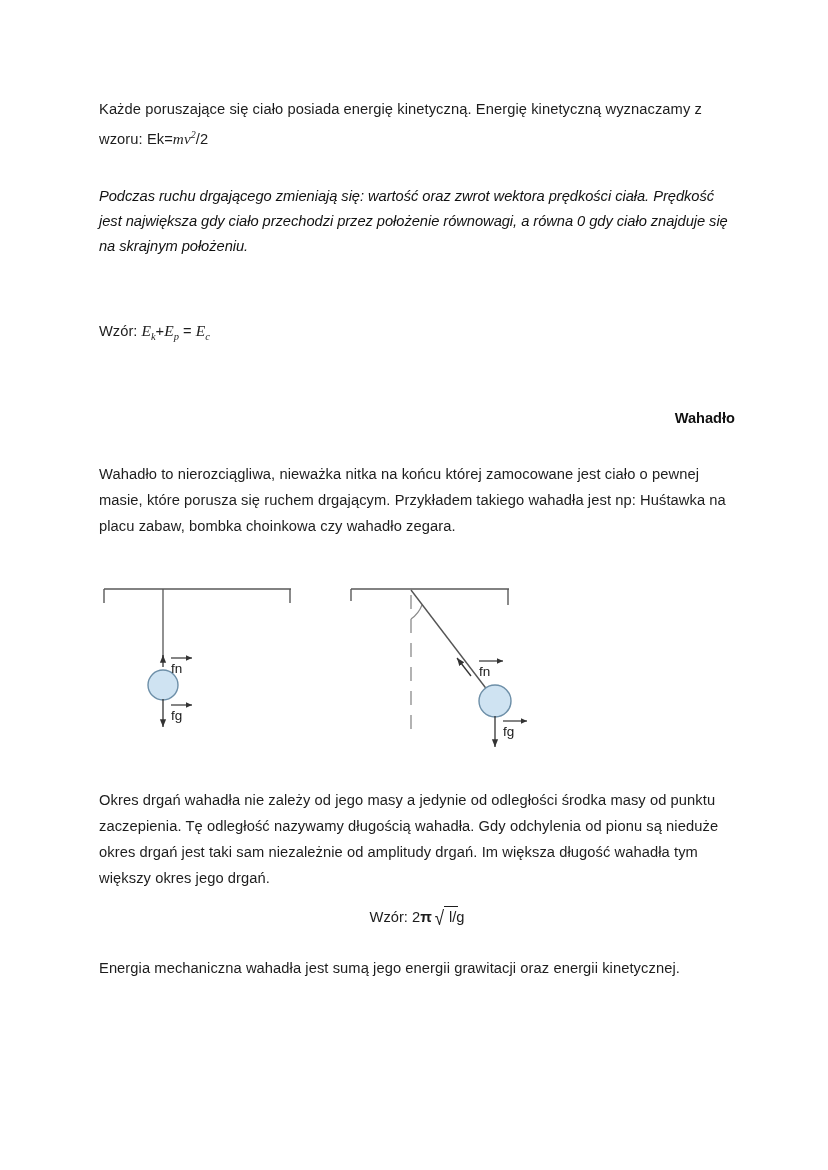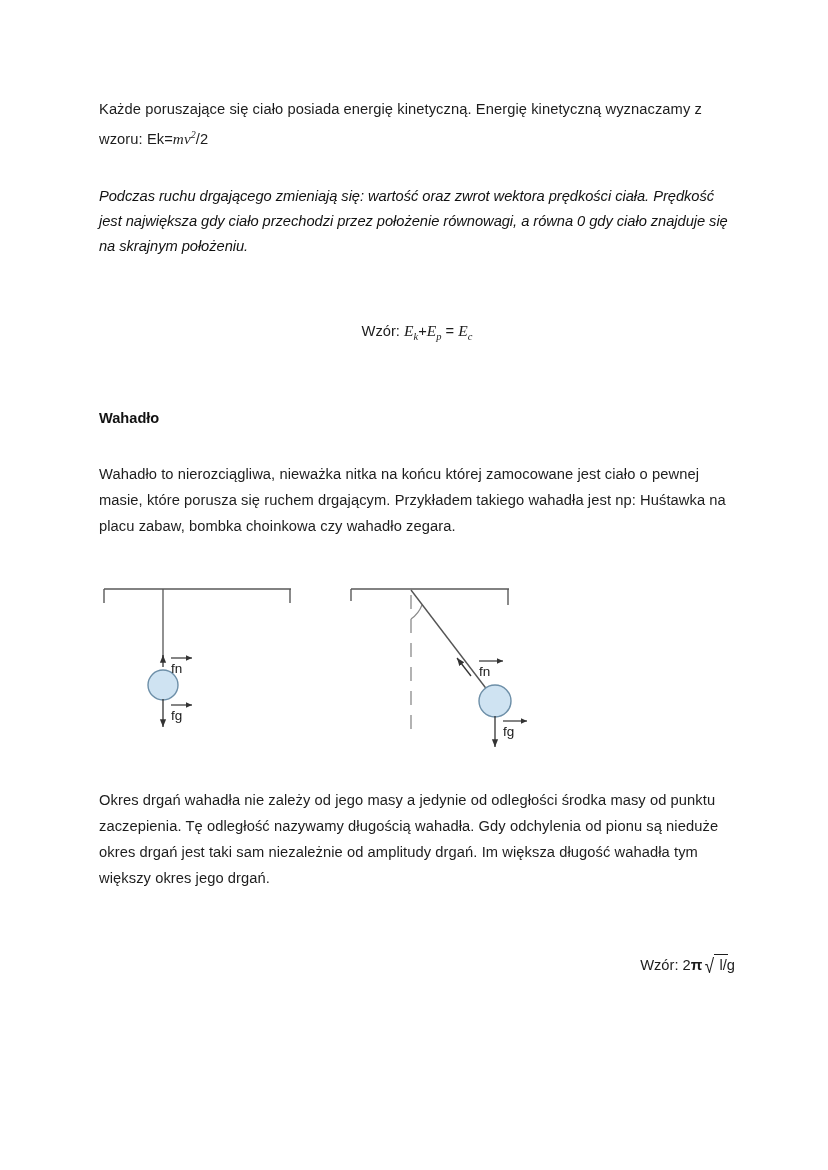--- a/index.html
+++ b/index.html
@@ -41,24 +41,25 @@
     font-style: italic;
     color: #111111;
     letter-spacing: -0.05px;
   }
 
   .section-heading {
     font-size: 14.6px;
     font-weight: bold;
     line-height: 22px;
     color: #111111;
+    text-align: right;
   }
 
   .formula-line {
-    text-align: center;
+    text-align: left;
     font-size: 14.7px;
     line-height: 24px;
     color: #1d1d1d;
   }
   .formula-line .math-serif {
     font-family: "Liberation Serif", serif;
     font-style: italic;
     font-size: 15.5px;
   }
   .formula-line sub {
@@ -74,25 +75,24 @@
     font-size: 15.2px;
   }
   .sup2 {
     font-family: "Liberation Serif", serif;
     font-style: italic;
     font-size: 10px;
     vertical-align: 0.55em;
   }
 
   .formula-period {
-    text-align: right;
+    text-align: center;
     font-size: 14.7px;
     line-height: 24px;
     color: #1d1d1d;
-    margin-top: 48px;
   }
   .pi-bold {
     font-weight: bold;
     font-size: 15.2px;
   }
   .radical-wrap {
     display: inline-block;
     position: relative;
     padding-left: 2px;
   }
@@ -247,18 +247,19 @@
     <div class="block-gap-sm"></div>
 
     <div class="formula-period">
       <span>Wzór:</span>
       <span>2</span><span class="pi-bold">π</span><span class="radical-wrap"><span class="radical-glyph">√</span><span class="radical-bar"></span></span>
       <span>l/g</span>
     </div>
 
     <div class="block-gap-md"></div>
 
+    <div class="body-text">Energia mechaniczna wahadła jest sumą jego energii grawitacji oraz energii kinetycznej.</div>
 
     <div class="block-gap-lg"></div>
     <div class="block-gap-lg"></div>
 
   </div>
 </div>
 
 </body></html>

